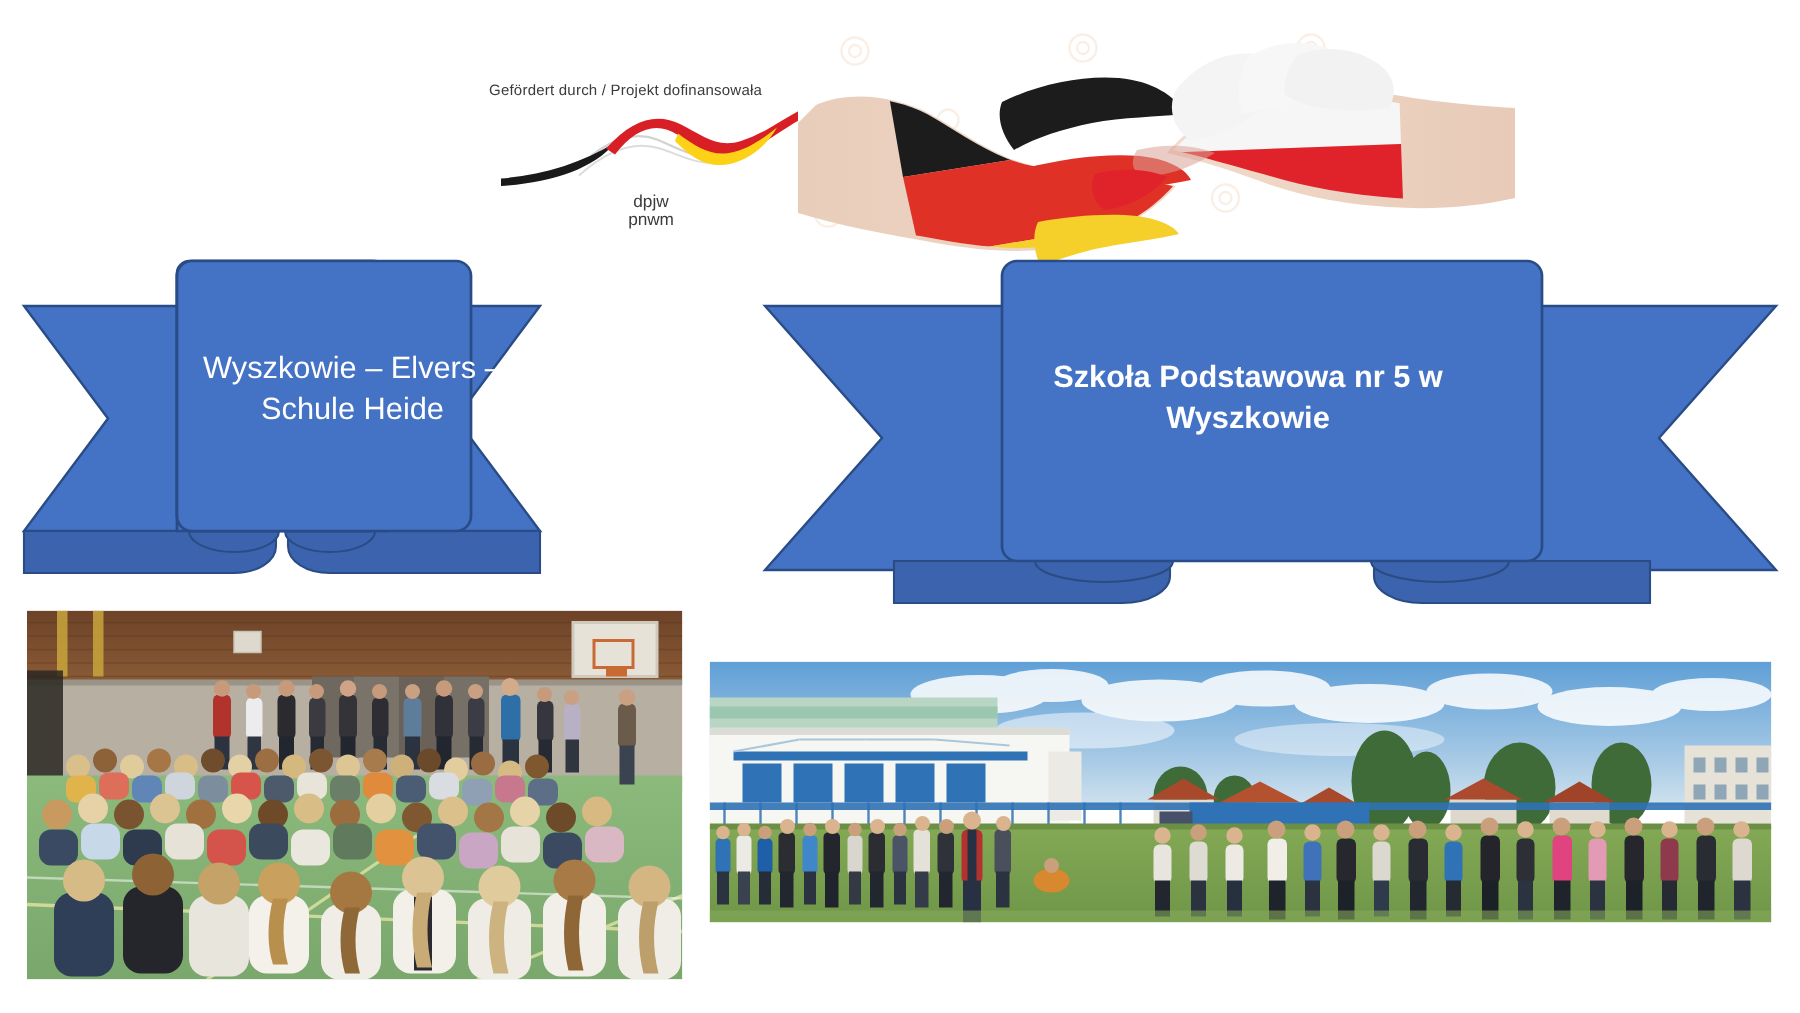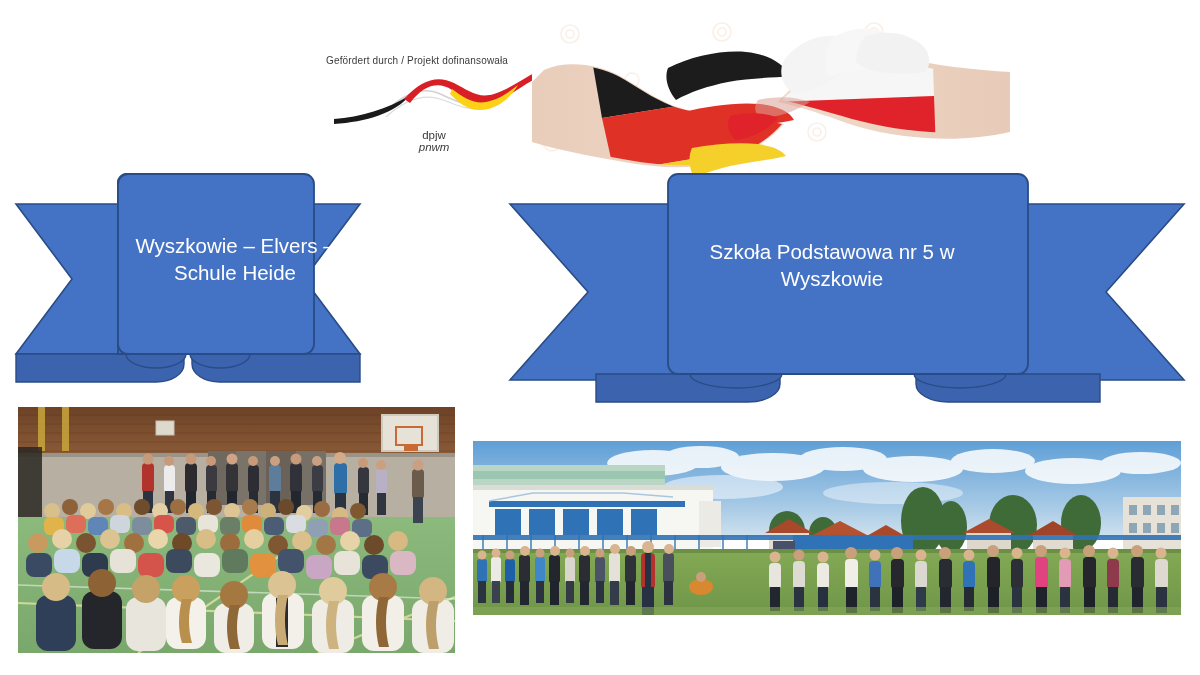--- a/index.html
+++ b/index.html
@@ -41,21 +41,21 @@
     position: absolute;
     left: 78px;
     top: 48px;
     font-size: 11.5px;
     color: #3b3b3b;
     line-height: 11.5px;
     text-align: center;
     width: 60px;
     margin-top: 26px;
   }
-  #dpjw-logo .logo-acronym .pnwm { letter-spacing: -0.1px; font-style: italic; }
+  #dpjw-logo .logo-acronym .pnwm { letter-spacing: -0.1px; }
   #dpjw-logo .logo-names {
     position: absolute;
     left: 1px;
     top: 76px;
     font-size: 10.4px;
     color: #2d2d2d;
     line-height: 13.5px;
     white-space: nowrap;
   }
 
@@ -88,20 +88,21 @@
     left: 128px; top: 232px;
     width: 214px;
     font-size: 20.5px;
   }
 
   #ribbon-right { left: 508px; top: 168px; width: 676px; height: 228px; }
   #ribbon-right .ribbon-label {
     left: 672px; top: 238px;
     width: 320px;
     font-size: 20.5px;
+    font-weight: bold;
   }
   
   #ribbon-left .ribbon-label { left: 114px; top: 64px; }
   #ribbon-right .ribbon-label { left: 164px; top: 70px; }
 
   
   .photo { position: absolute; overflow: hidden; background: #ffffff; }
   .photo svg { display: block; }
 
   #photo-gym { left: 18px; top: 407px; width: 437px; height: 246px; }

